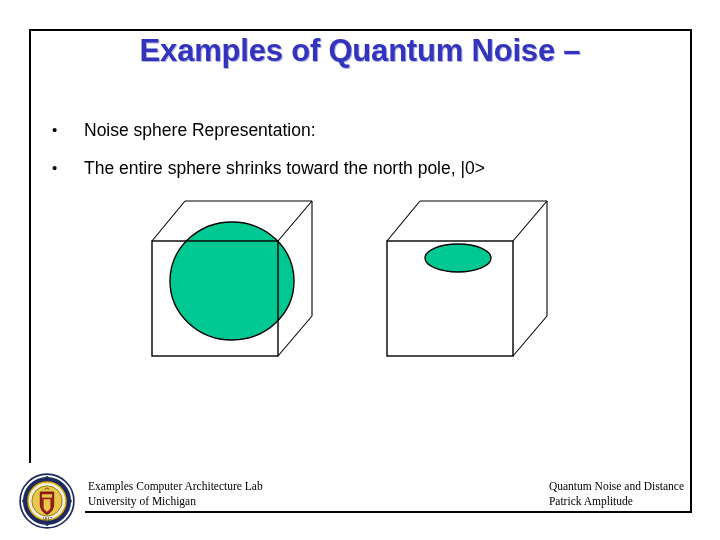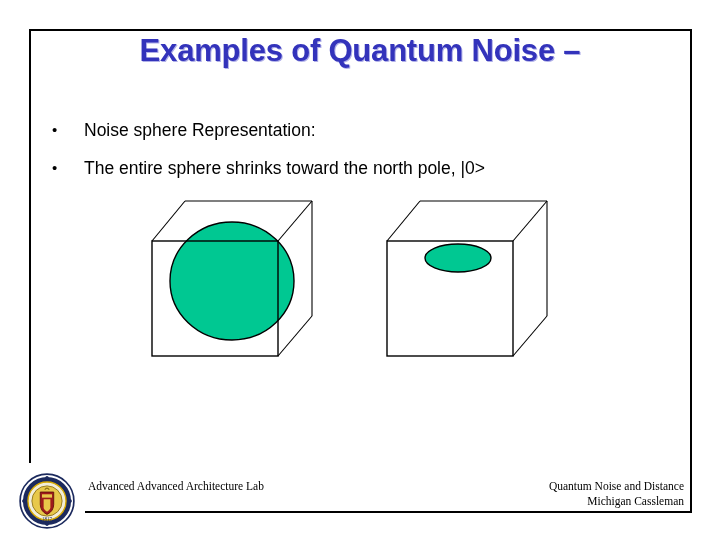--- a/index.html
+++ b/index.html
@@ -115,21 +115,20 @@
     top: 479px;
     font-family: "Liberation Serif", serif;
     font-size: 11.5px;
     line-height: 1.32;
     color: #000000;
   }
   #footer-right {
     position: absolute;
     right: 36px;
     top: 479px;
-    text-align: right;
     font-family: "Liberation Serif", serif;
     font-size: 11.5px;
     line-height: 1.32;
     color: #000000;
   }
   #seal {
     position: absolute;
     left: 19px;
     top: 473px;
     width: 56px;
@@ -217,21 +216,22 @@
 
     <path d="M38 34 h24 v22 q0 12 -12 18 q-12 -6 -12 -18 z" fill="#9e1b1b" stroke="#5d0d0d" stroke-width="1.5"></path>
     <path d="M41 38 h18 v6 h-18 z" fill="#e8c84a"></path>
     <path d="M44 47 h12 v14 q0 5 -6 8 q-6 -3 -6 -8 z" fill="#e8c84a"></path>
 
     <path d="M46 30 q4 -6 8 0" fill="none" stroke="#8a6d12" stroke-width="2"></path>
     <text x="50" y="86" font-family="Liberation Serif, serif" font-size="9" fill="#1c2a5e" text-anchor="middle">1817</text>
   </svg>
 
   <div id="footer-left">
-    <div>Advanced Advanced Architecture Lab</div>
+    <div>Examples Computer Architecture Lab</div>
+    <div>University of Michigan</div>
   </div>
 
   <div id="footer-right">
     <div>Quantum Noise and Distance</div>
-    <div>Michigan Cassleman</div>
+    <div>Patrick Amplitude</div>
   </div>
 
 </div>
 
 </body></html>

